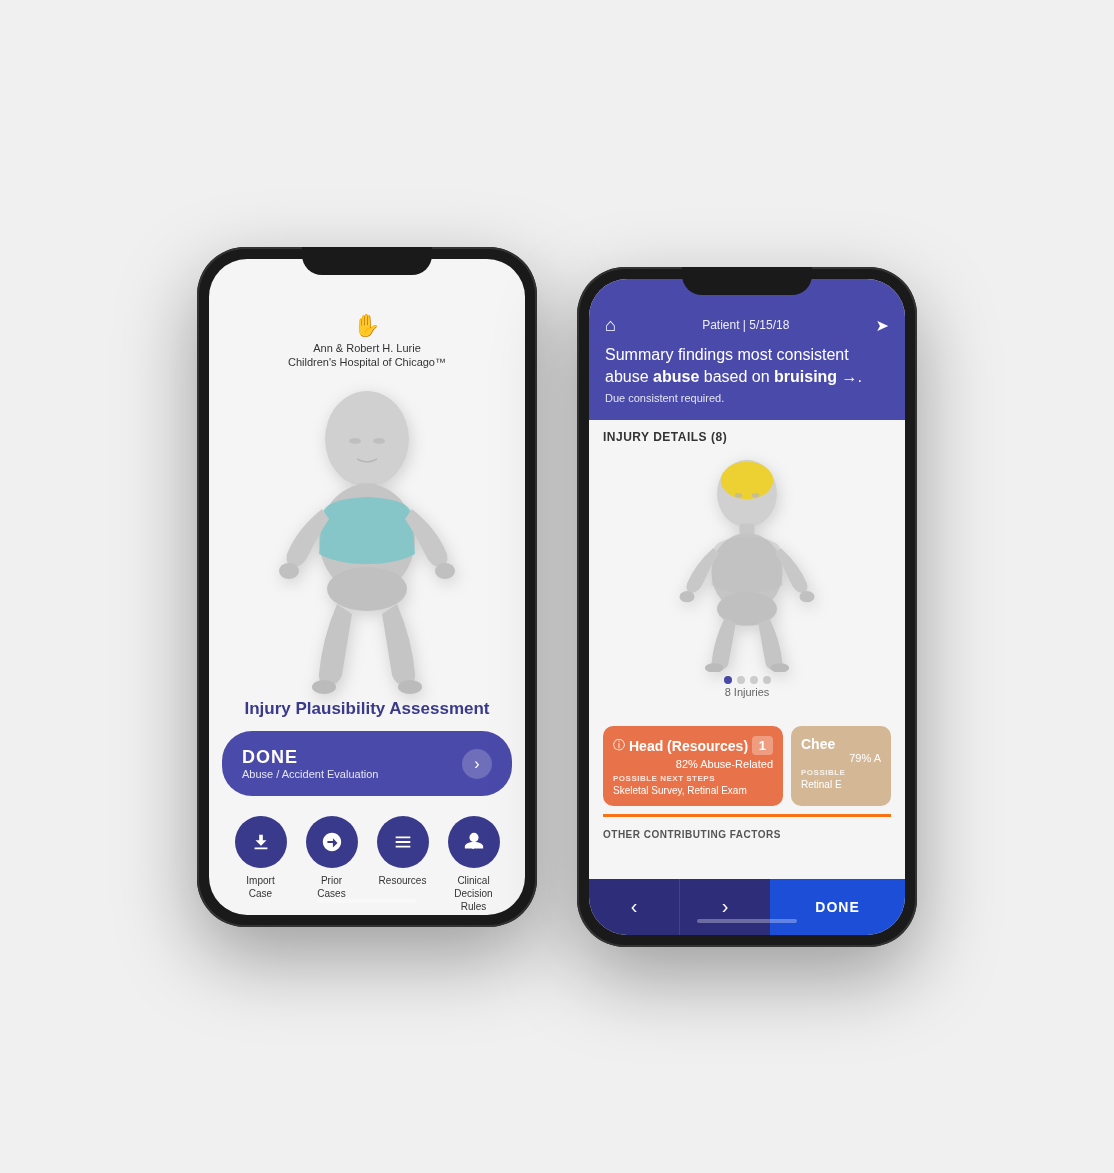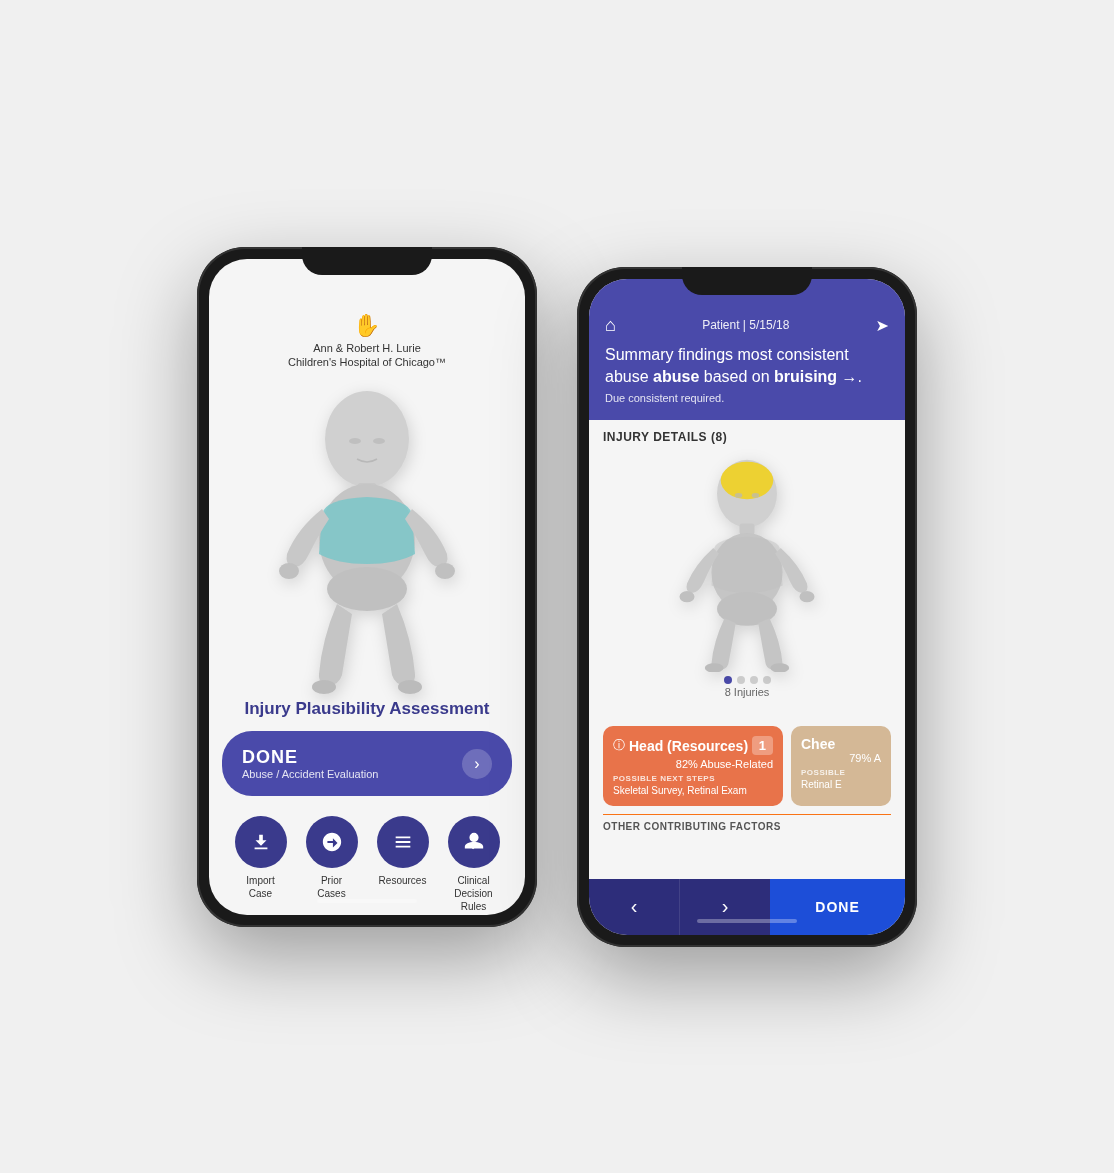--- a/index.html
+++ b/index.html
@@ -233,22 +233,22 @@
       background: rgba(255,255,255,0.3);
       border-radius: 4px;
       padding: 2px 7px;
       font-size: 13px; font-weight: 700;
     }
     .card-pct { font-size: 11px; margin-bottom: 4px; text-align: right; }
     .card-next-label { font-size: 8px; font-weight: 700; letter-spacing: 0.5px; opacity: 0.8; margin-bottom: 2px; }
     .card-next-val { font-size: 10px; }
     .card-warn { font-size: 12px; margin-right: 4px; }
     .other-section {
-      border-top: 1px solid #f97316;
-      padding-top: 6px;
+      border-top: 3px solid #f97316;
+      padding-top: 12px;
     }
     .other-title {
       font-size: 10px;
       font-weight: 800;
       color: #555;
       letter-spacing: 0.5px;
       margin-bottom: 0;
     }
     .phone2-bottom {
       display: flex;

